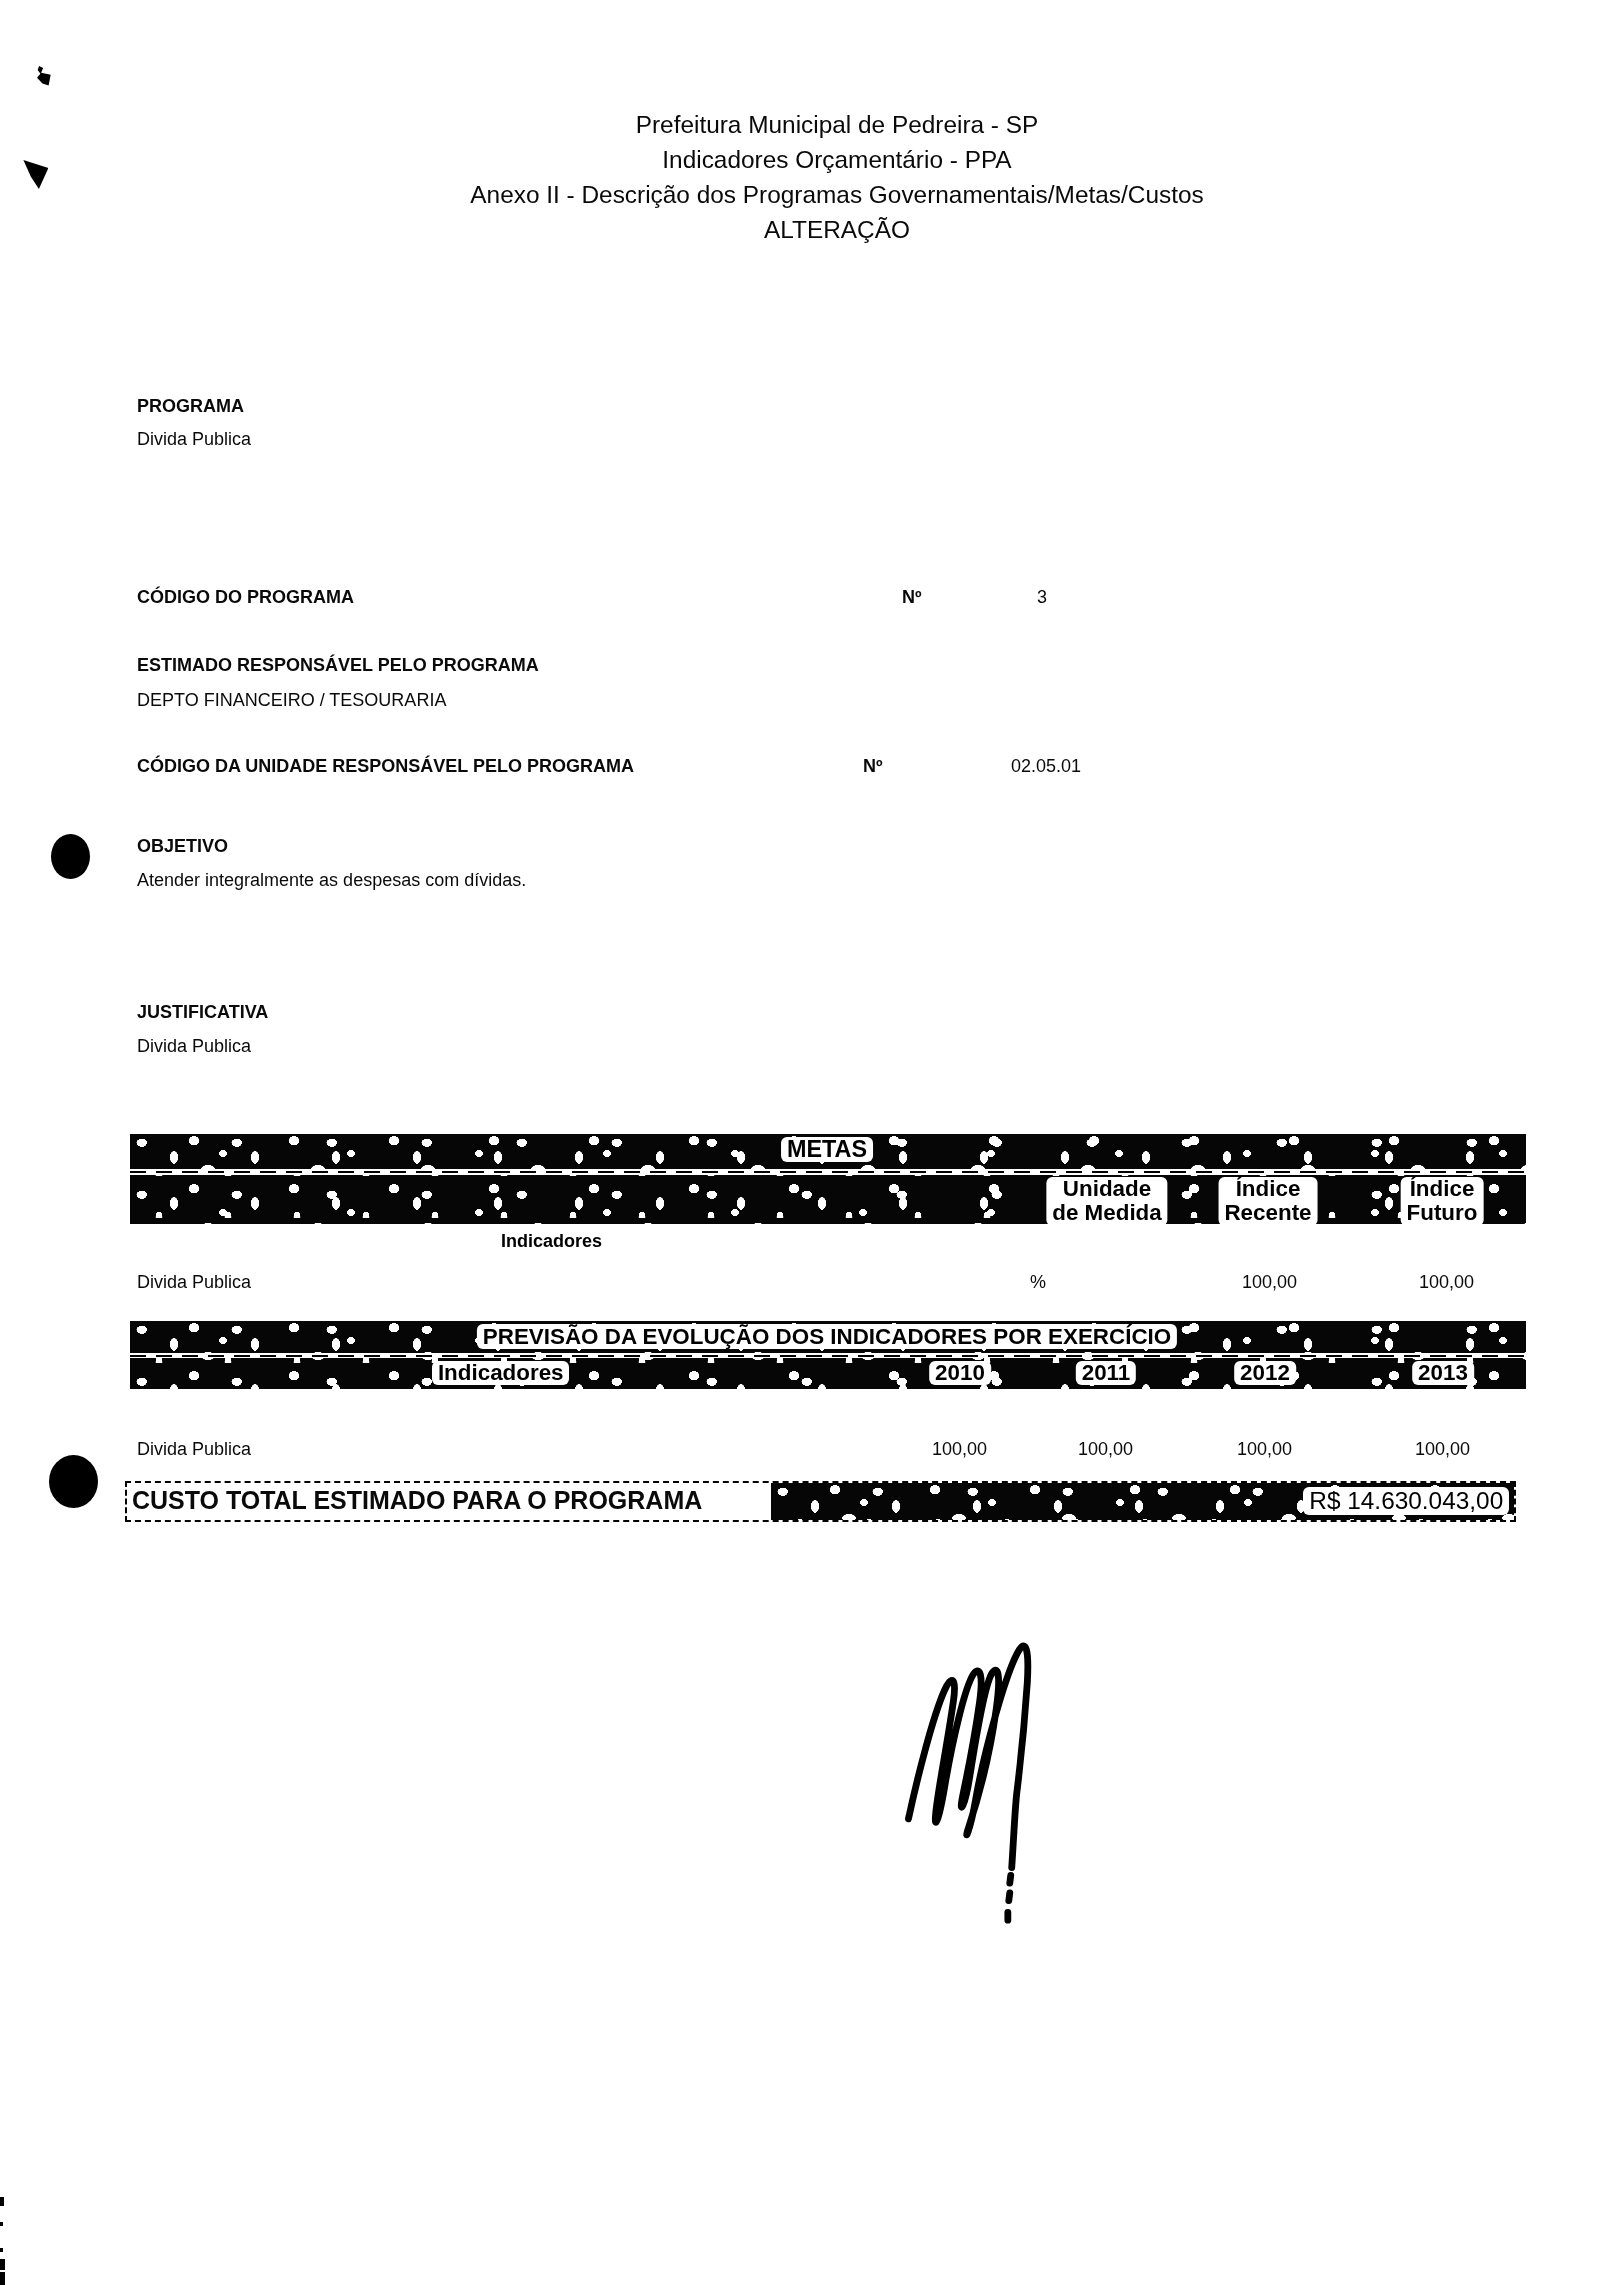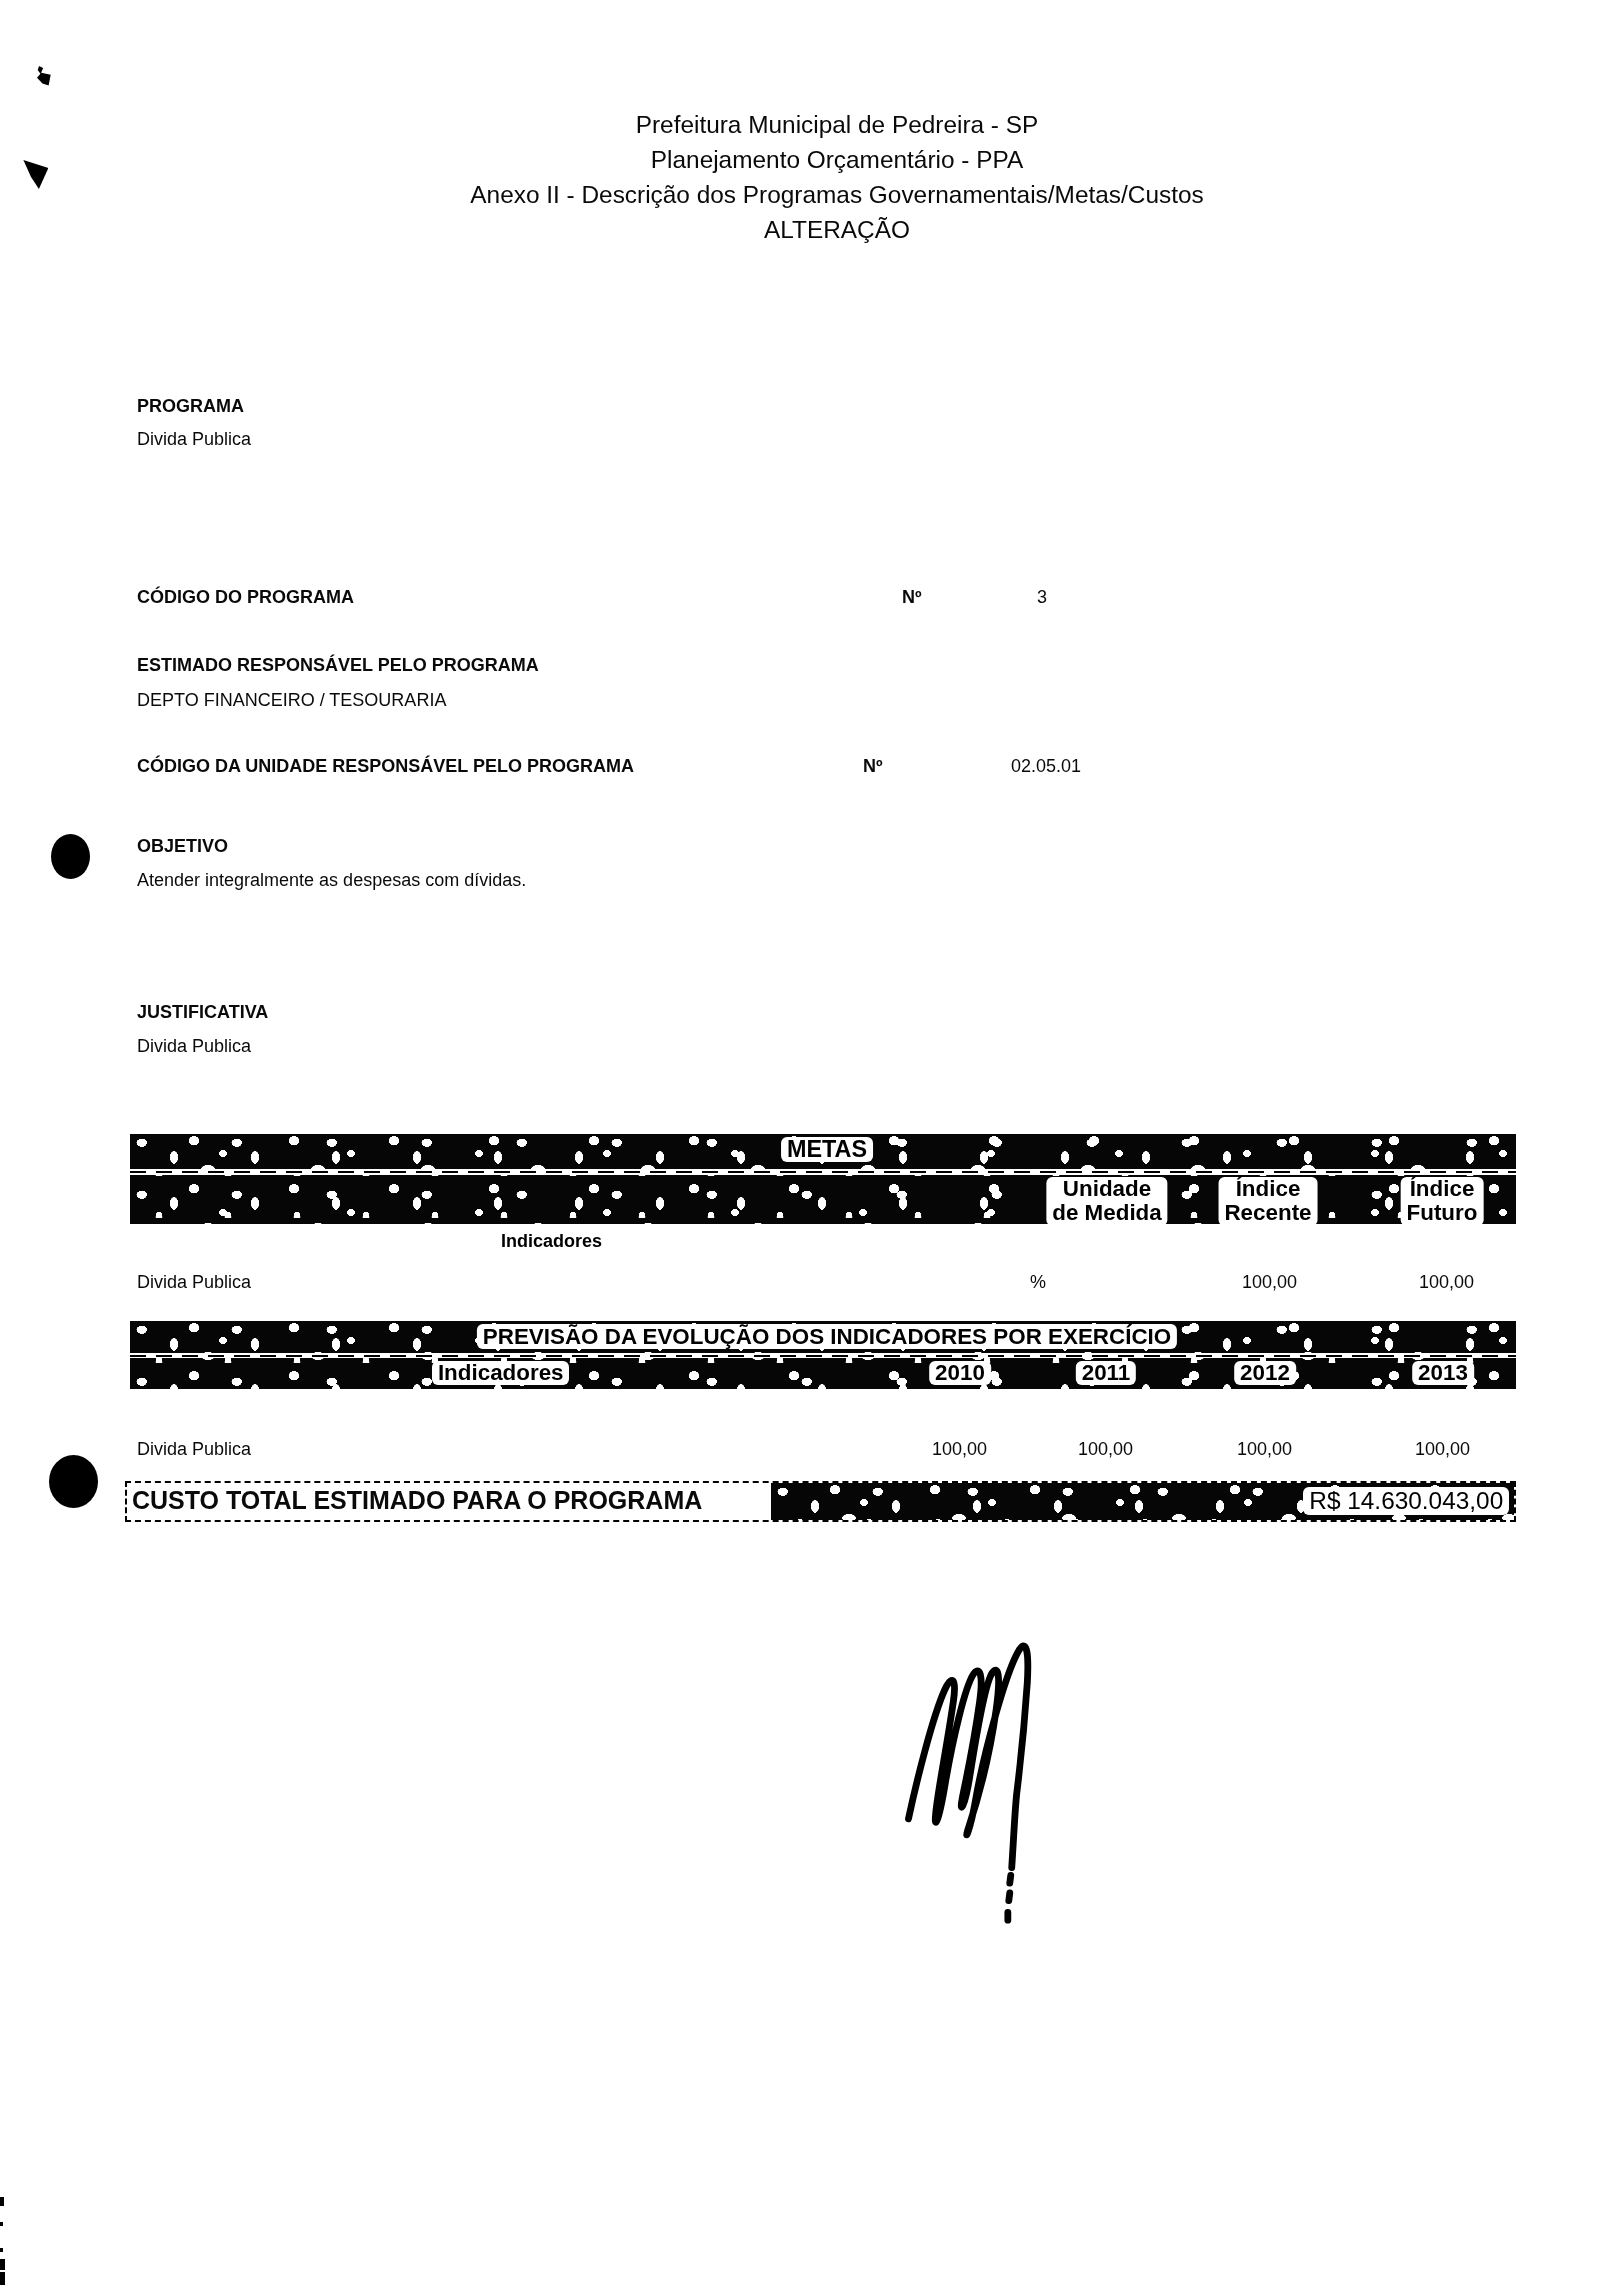--- a/index.html
+++ b/index.html
@@ -25,20 +25,21 @@
   .band{
     background-color:#060606;
     background-image:
       radial-gradient(ellipse 8.8px 6.8px  at 11.7px 8.8px,  #fff 58%, rgba(255,255,255,0) 60%),
       radial-gradient(ellipse 6.8px 10.7px at 44px 23.4px, #fff 58%, rgba(255,255,255,0) 60%),
       radial-gradient(ellipse 11.7px 6.8px at 78px 35px, #fff 58%, rgba(255,255,255,0) 60%),
       radial-gradient(ellipse 5.9px 8.8px  at 29px 41px, #fff 58%, rgba(255,255,255,0) 60%),
       radial-gradient(ellipse 8.8px 7.8px  at 64px 6.8px,  #fff 58%, rgba(255,255,255,0) 60%),
       radial-gradient(ellipse 6.8px 5.9px  at 93px 19.5px, #fff 58%, rgba(255,255,255,0) 60%);
     background-size:95px 52px,81px 46px,110px 58px,69px 42px,100px 48px,128px 59px;
+    padding-left:10px;
   }
   .chip{
     display:inline-block;background:#ffffff;color:#000;
     font-weight:bold;padding:0 5.9px;border-radius:5.9px;white-space:nowrap;
   }
   .chip.center{transform:translateX(-50%);text-align:center;}
   .band-divider{left:0;right:0;height:5.9px;background:#fff;}
   .band-divider::after{
     content:"";display:block;height:2px;margin-top:2px;
     background:repeating-linear-gradient(90deg,#000 0 15.6px,rgba(0,0,0,0) 15.6px 26px);
@@ -61,21 +62,21 @@
 </head>
 <body>
 
 <div class="page">
 
   <div class="abs speck1"></div>
   <div class="abs speck2"></div>
 
   <div class="abs header">
     <div>Prefeitura Municipal de Pedreira - SP</div>
-    <div>Planejamento Orçamentário - PPA</div>
+    <div>Indicadores Orçamentário - PPA</div>
     <div>Anexo II - Descrição dos Programas Governamentais/Metas/Custos</div>
     <div>ALTERAÇÃO</div>
   </div>
 
   <div class="abs t25 bold" style="left:137px;top:353px;">PROGRAMA</div>
   <div class="abs t25" style="left:137px;top:386px;">Divida Publica</div>
 
   <div class="abs t25 bold" style="left:137px;top:544px;">CÓDIGO DO PROGRAMA</div>
   <div class="abs t25 bold" style="left:902px;top:544px;">Nº</div>
   <div class="abs t25" style="left:1037px;top:544px;">3</div>

